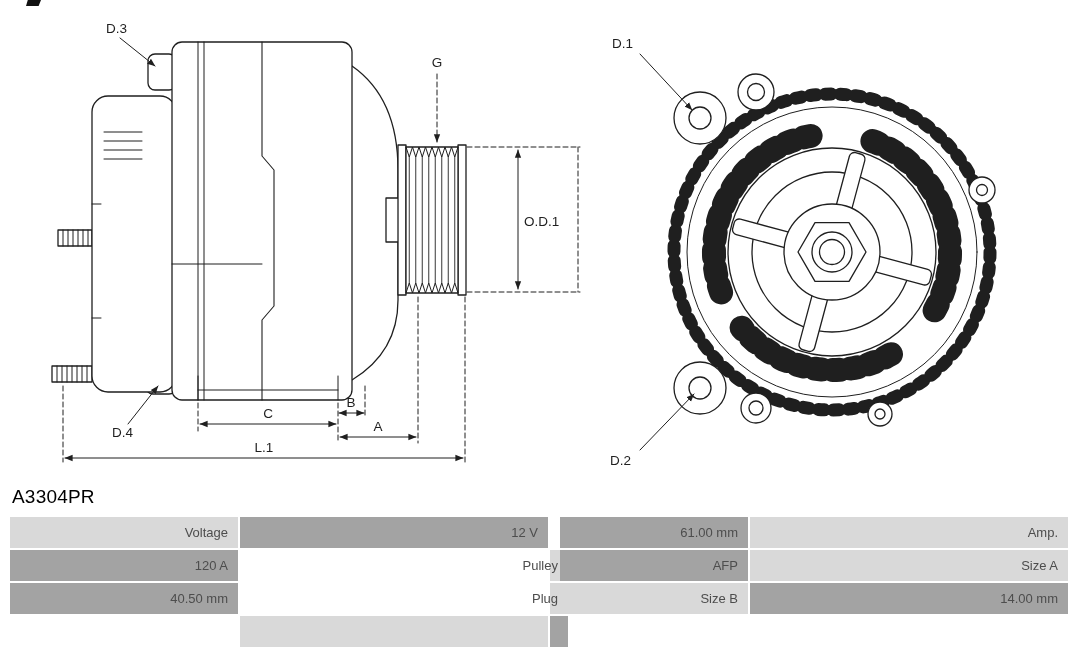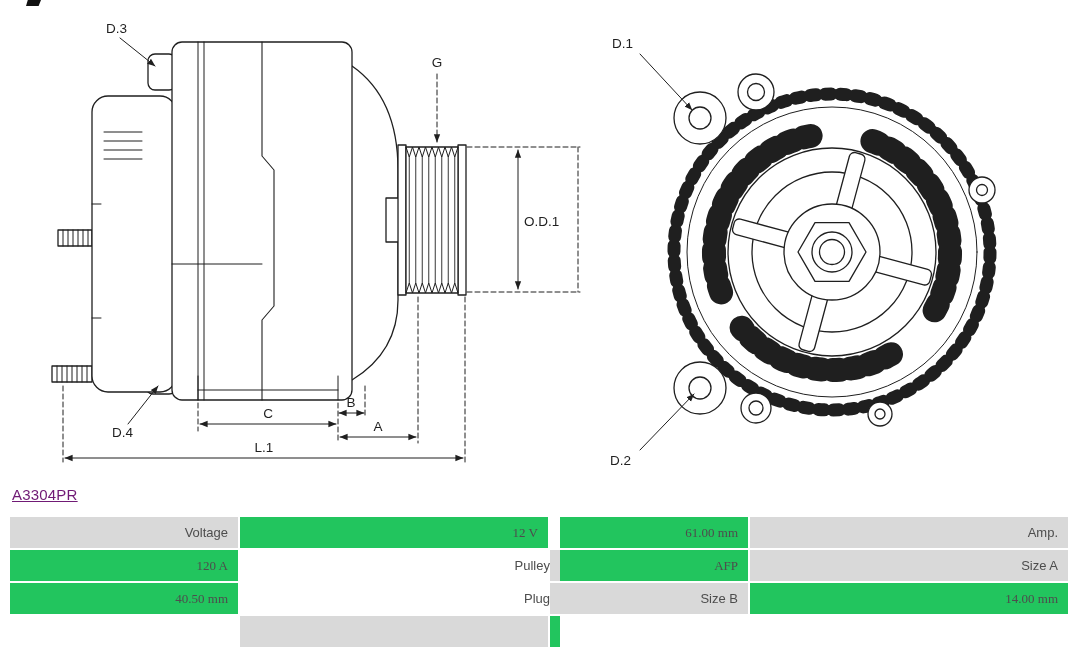--- a/index.html
+++ b/index.html
@@ -11,38 +11,37 @@
     overflow:hidden;
   }
   .corner-mark{
     position:absolute; left:26px; top:0; width:15px; height:6px;
     background:#111;
     clip-path:polygon(12% 0,100% 0,84% 100%,0 100%);
   }
   .diagram-svg { position:absolute; left:0; top:0; }
   .part-number{
     position:absolute; left:12px; top:486px;
-    font-size:15px; letter-spacing:0.2px;
-    color:#701a75;
-    text-decoration:underline;
+    font-size:19px; letter-spacing:0.2px;
+    color:#000000;
   }
   .spec-table{
     position:absolute; left:10px; top:517px; width:1060px;
     display:grid;
     grid-template-columns:228px 308px 8px 188px 318px;
     grid-auto-rows:31px;
     row-gap:2px; column-gap:2px;
     font-size:13px; color:#4d4d4d;
   }
   .cell{
     display:flex; align-items:center; justify-content:flex-end;
-    padding-right:10px; white-space:nowrap;
+    padding-right:10px; white-space:nowrap;padding-left:8px;
   }
   .lbl{ background:#d9d9d9; }
-  .val{ background:#22c55e;font-family:Liberation Serif, serif; }
+  .val{ background:#a3a3a3; }
   .gap{ background:transparent; }
   svg text{ font-family:"Liberation Sans", sans-serif; }
 </style>
 </head>
 <body>
 
 <div class="corner-mark"></div>
 
 <svg class="diagram-svg" width="1080" height="480" viewBox="0 0 1080 480">
   <defs>

